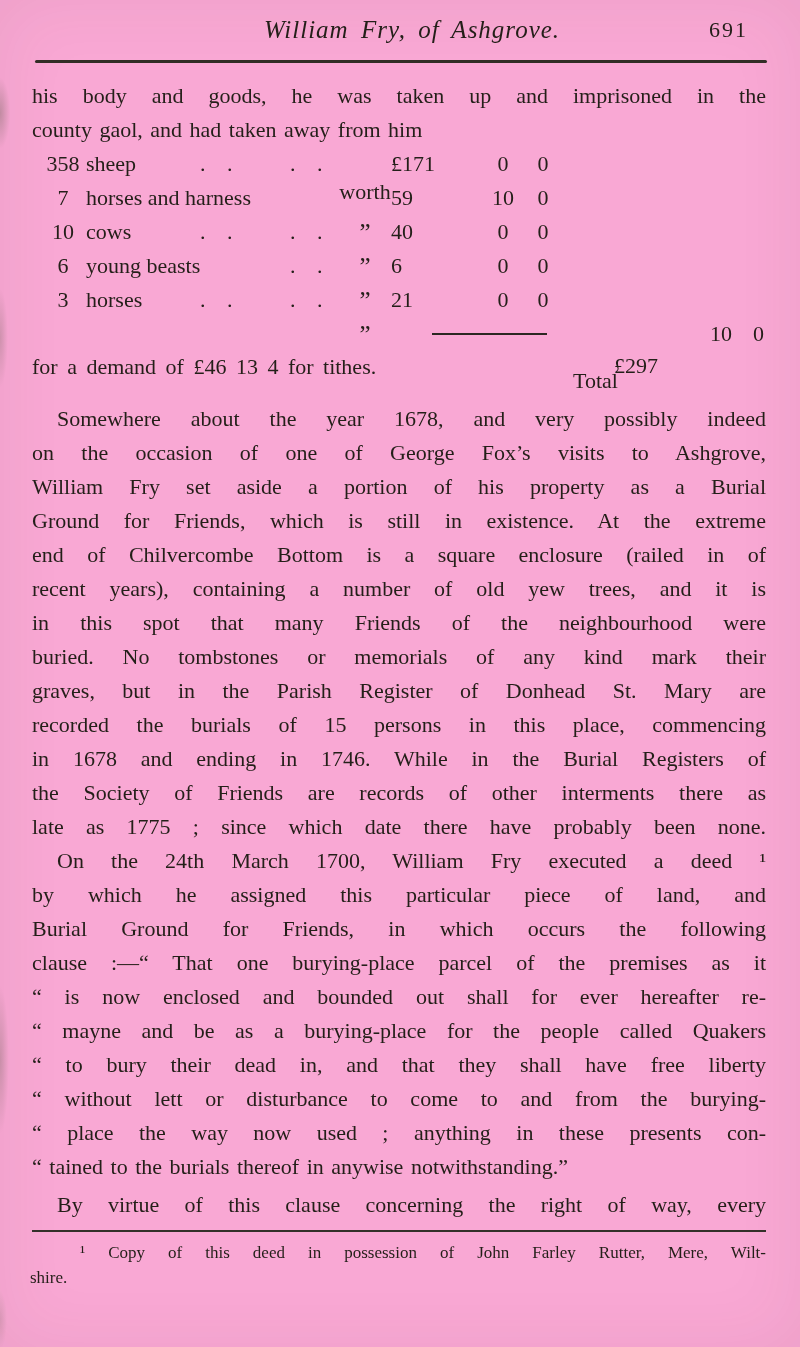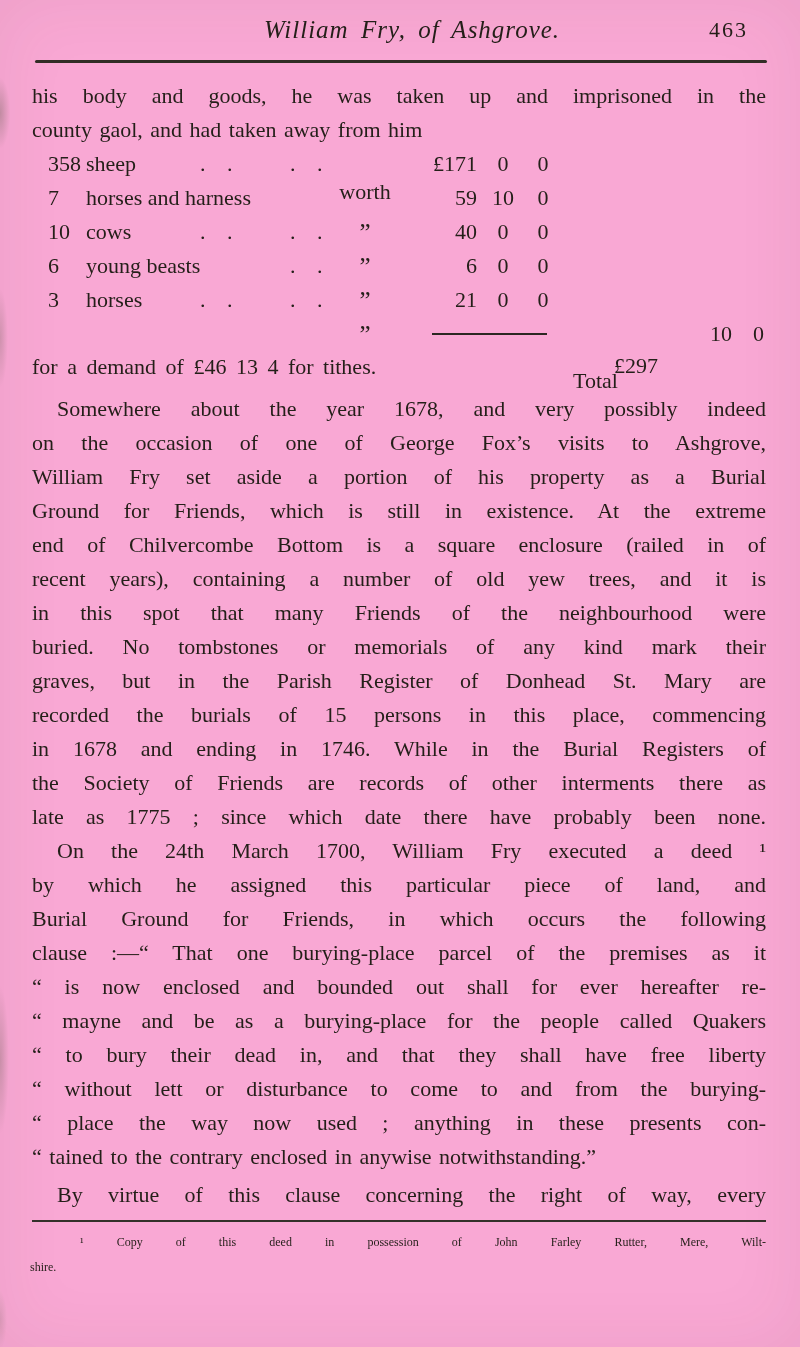--- a/index.html
+++ b/index.html
@@ -27,61 +27,61 @@
 
   .content{padding:16px 34px 0 32px;font-size:22px;line-height:34px;}
   .tline{height:34px;word-spacing:2px;}
   .tline.j{text-align:justify;text-align-last:justify;}
   .content .tline.ind{text-indent:25px;}
 
   
   .ltable{position:relative;}
   .trow{position:relative;height:34px;line-height:34px;}
   .c{position:absolute;top:0;height:34px;white-space:nowrap;}
-  .qty{left:16px;width:46px;text-align:left;}
+  .qty{left:8px;width:46px;text-align:center;}
   .item{left:54px;}
   .lead{letter-spacing:8px;}
   .l1{left:168px;}
   .l2{left:258px;}
   .worth{left:288px;width:90px;text-align:center;margin-top:28px;}
   .worth.dit{top:-7px;font-size:25px;}
-  .pounds{left:359px;width:86px;text-align:right;}
+  .pounds{left:359px;width:86px;}
   .shill{left:451px;width:40px;text-align:center;}
   .pence{left:491px;width:40px;text-align:center;}
 
   .total-line{position:relative;height:33px;line-height:33px;}
   .total-rule{position:absolute;left:400px;top:16px;width:115px;height:2px;background:#2c2722;}
   .tlabel{position:absolute;left:541px;margin-top:47px;}
   .tpounds{position:absolute;left:582px;margin-top:32px;}
   .tshill{position:absolute;left:678px;}
   .tpence{position:absolute;left:721px;}
 
   .demand{height:34px;line-height:34px;word-spacing:4px;}
 
-  #p2{margin-top:8px;}
+  #p2{margin-top:18px;}
   #p3{}
   #p4{margin-top:4px;}
 
   .frule{height:2px;background:#34302a;margin:8px 34px 0 32px;}
-  .footnote{padding:8px 34px 0 30px;font-size:12px;line-height:25px;}
+  .footnote{padding:8px 34px 0 30px;font-size:17px;line-height:25px;}
   .footnote .tline{height:25px;word-spacing:3px;}
   .footnote .tline.ind{text-indent:50px;}
 </style>
 </head>
 <body>
 
 <div class="page">
   <div class="edge e1"></div>
   <div class="edge e2"></div>
   <div class="edge e3"></div>
   <div class="edge e4"></div>
 
   <header>
     <div class="title">William Fry, of Ashgrove.</div>
-    <div class="pagenum">463</div>
+    <div class="pagenum">691</div>
   </header>
   <div class="hrule"></div>
 
   <main class="content">
     <div class="para" id="p1">
         <div class="tline j">his body and goods, he was taken up and imprisoned in the</div>
         <div class="tline">county gaol, and had taken away from him</div>
       </div>
 
     <div class="ltable" id="ltable">
@@ -162,21 +162,21 @@
     <div class="para" id="p3">
         <div class="tline j ind">On the 24th March 1700, William Fry executed a deed ¹</div>
         <div class="tline j">by which he assigned this particular piece of land, and</div>
         <div class="tline j">Burial Ground for Friends, in which occurs the following</div>
         <div class="tline j">clause :—“ That one burying-place parcel of the premises as it</div>
         <div class="tline j">“ is now enclosed and bounded out shall for ever hereafter re-</div>
         <div class="tline j">“ mayne and be as a burying-place for the people called Quakers</div>
         <div class="tline j">“ to bury their dead in, and that they shall have free liberty</div>
         <div class="tline j">“ without lett or disturbance to come to and from the burying-</div>
         <div class="tline j">“ place the way now used ; anything in these presents con-</div>
-        <div class="tline">“ tained to the contrary enclosed in anywise notwithstanding.”</div>
+        <div class="tline">“ tained to the burials thereof in anywise notwithstanding.”</div>
       </div>
     <div class="para" id="p4">
         <div class="tline j ind">By virtue of this clause concerning the right of way, every</div>
       </div>
   </main>
 
   <div class="frule"></div>
   <div class="footnote">
       <div class="tline j ind">¹ Copy of this deed in possession of John Farley Rutter, Mere, Wilt-</div>
       <div class="tline">shire.</div>

